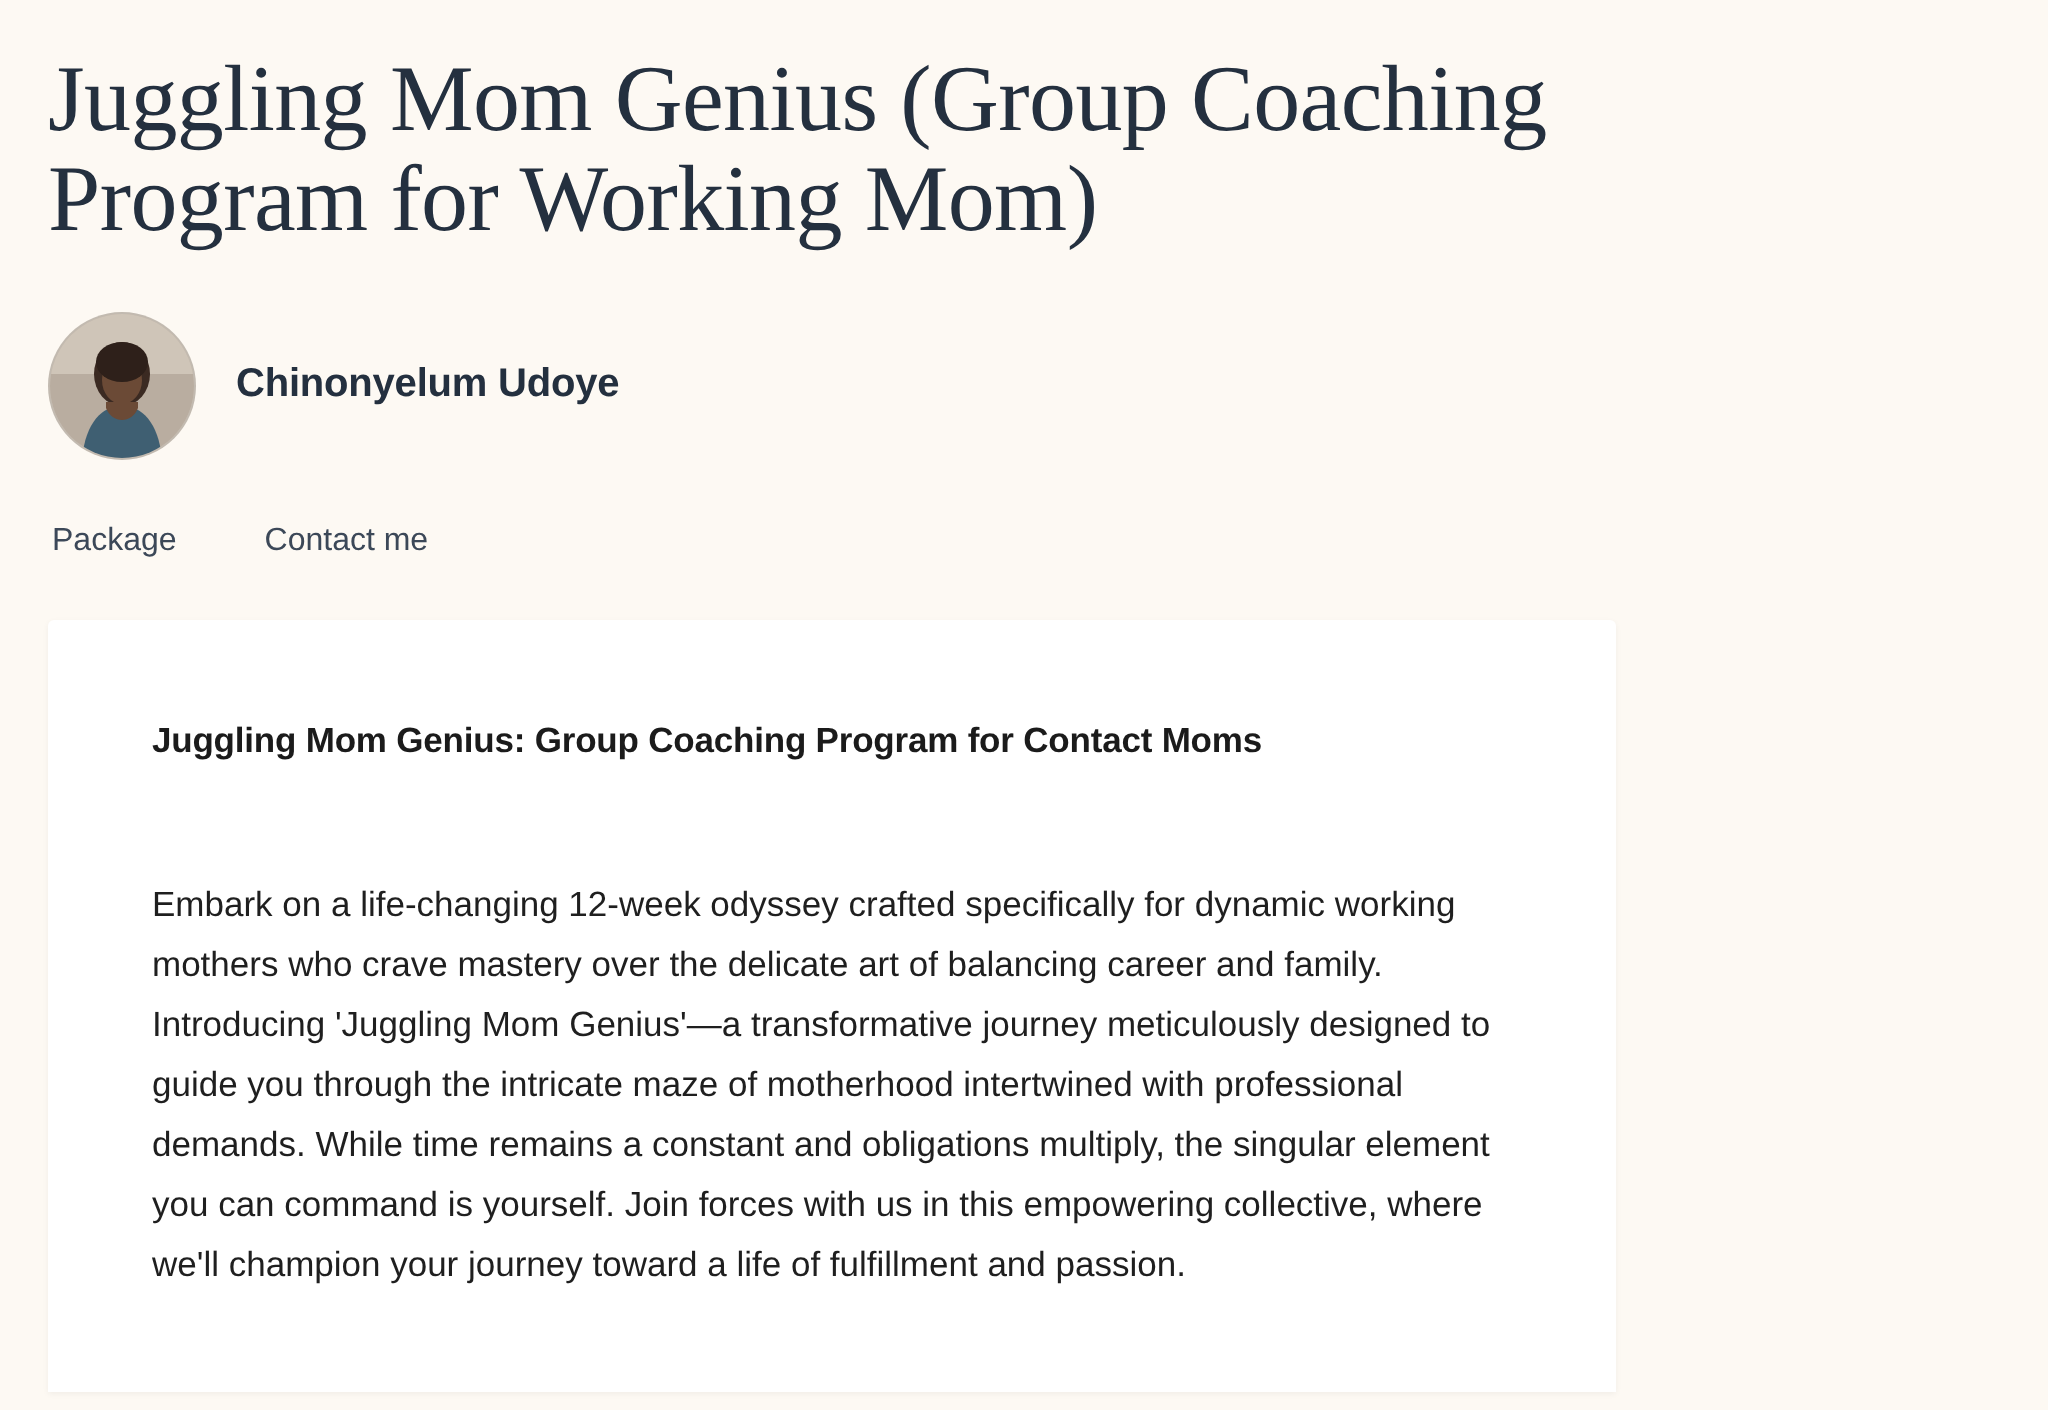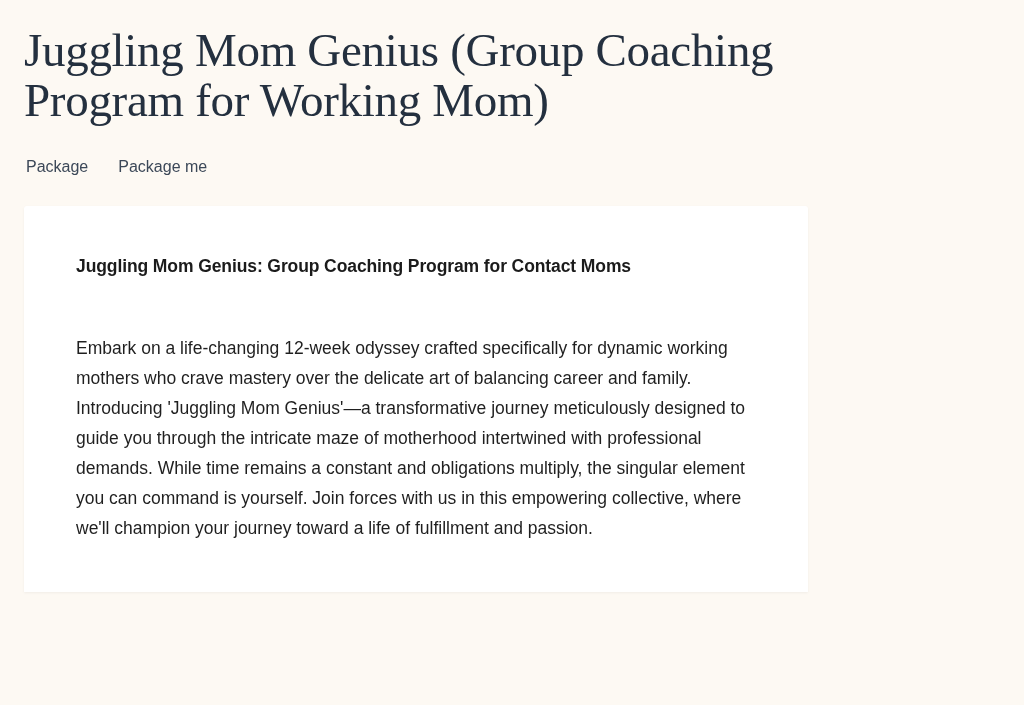--- a/index.html
+++ b/index.html
@@ -51,21 +51,21 @@
   .author-name {
     margin-left: 20px;
     font-size: 20px;
     font-weight: bold;
     color: #24303f;
     letter-spacing: -0.1px;
   }
   .nav {
     display: flex;
     align-items: center;
-    gap: 30px;
+    gap: 44px;
     margin-top: 30px;
     padding-left: 2px;
   }
   .nav-item {
     font-size: 16px;
     color: #3c4858;
     cursor: pointer;
     padding: 2px 0;
   }
   .card {
@@ -93,24 +93,38 @@
     max-width: 880px;
   }
 </style>
 </head>
 <body>
 
 <div class="page">
 
   <h1 class="title">Juggling Mom Genius (Group Coaching Program for Working Mom)</h1>
 
+  <div class="author-row">
+    <div class="avatar">
+      <svg width="72" height="72" viewBox="0 0 72 72">
+        <rect x="0" y="0" width="72" height="72" fill="#b9ada0"></rect>
+        <rect x="0" y="0" width="72" height="30" fill="#cfc5b8"></rect>
+        <ellipse cx="36" cy="30" rx="14" ry="16" fill="#3b2a22"></ellipse>
+        <ellipse cx="36" cy="33" rx="10" ry="12" fill="#6b4a36"></ellipse>
+        <ellipse cx="36" cy="24" rx="13" ry="10" fill="#2e201a"></ellipse>
+        <path d="M16 72 C18 54 26 46 36 46 C46 46 54 54 56 72 Z" fill="#3f5f72"></path>
+        <path d="M28 47 C31 55 41 55 44 47 L44 44 L28 44 Z" fill="#6b4a36"></path>
+      </svg>
+    </div>
+    <div class="author-name">Chinonyelum Udoye</div>
+  </div>
 
   <div class="nav">
     <div class="nav-item">Package</div>
-    <div class="nav-item">Package me</div>
+    <div class="nav-item">Contact me</div>
   </div>
 
   <div class="card">
     <h2 class="card-heading">Juggling Mom Genius: Group Coaching Program for Contact Moms</h2>
     <p class="card-body">Embark on a life-changing 12-week odyssey crafted specifically for dynamic working mothers who crave mastery over the delicate art of balancing career and family. Introducing 'Juggling Mom Genius'—a transformative journey meticulously designed to guide you through the intricate maze of motherhood intertwined with professional demands. While time remains a constant and obligations multiply, the singular element you can command is yourself. Join forces with us in this empowering collective, where we'll champion your journey toward a life of fulfillment and passion.</p>
   </div>
 
 </div>
 
 </body></html>

